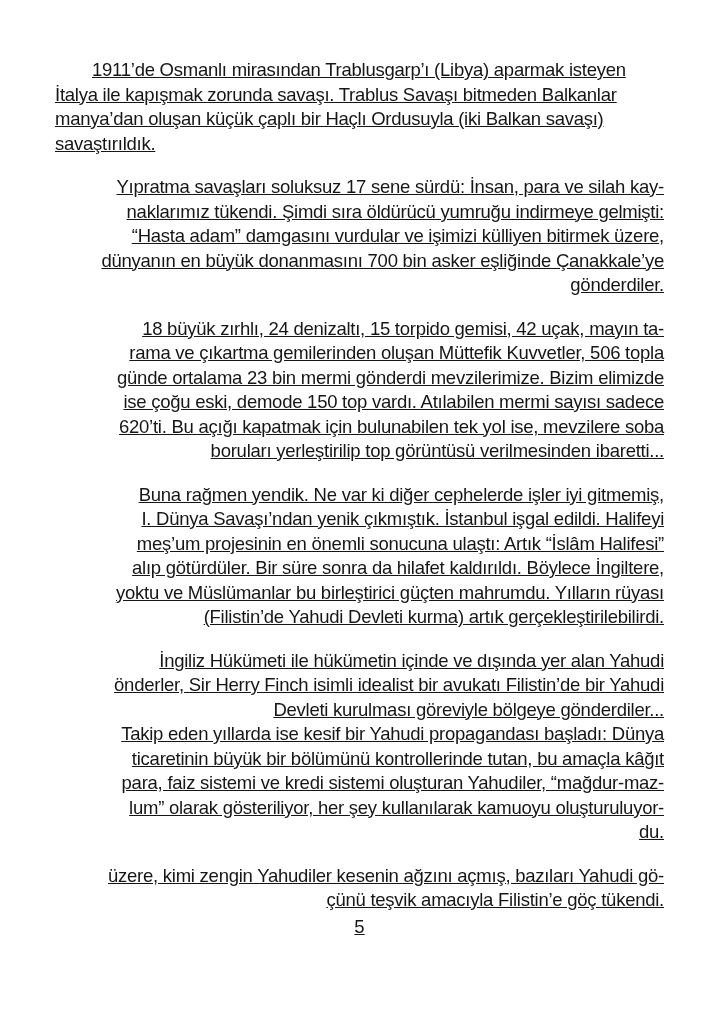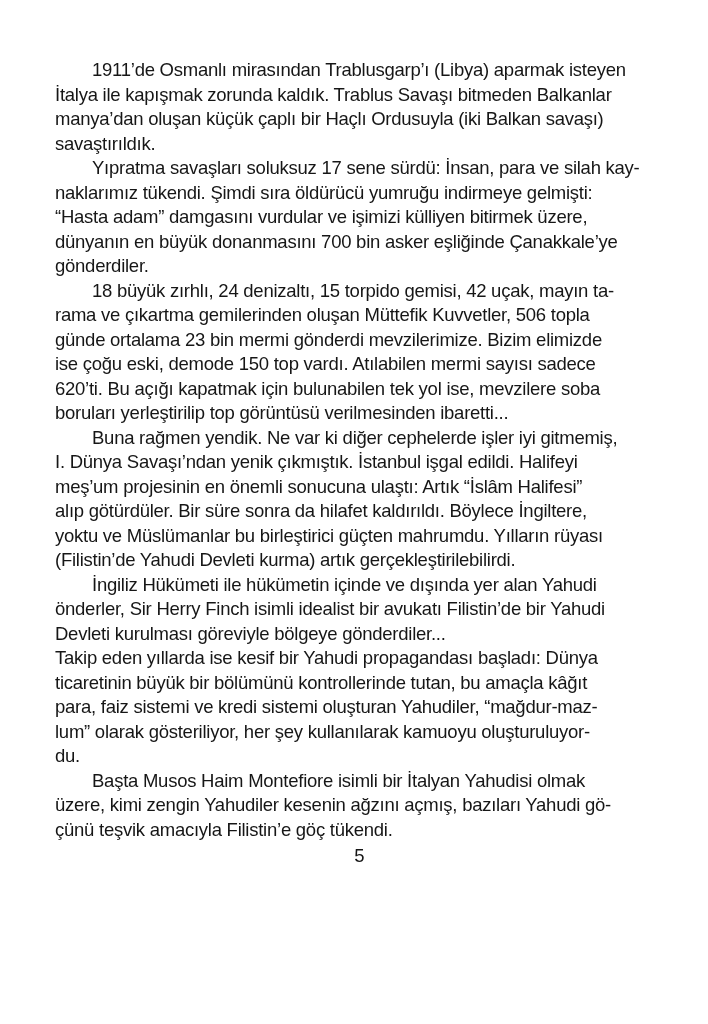--- a/index.html
+++ b/index.html
@@ -16,46 +16,49 @@
     box-sizing: border-box;
     width: 708px;
     height: 1024px;
     background: #ffffff;
     padding: 58px 44px 8px 55px;
     font-family: "Liberation Sans", sans-serif;
     font-size: 18.5px;
     line-height: 24.5px;
     letter-spacing: -0.25px;
     color: #161616;
+    text-decoration: underline;
   }
   .paragraph {
     margin: 0;
   }
   .paragraph + .paragraph {
+    margin-top: 19px;
+    text-align: right;
   }
   .line {
     white-space: nowrap;
   }
   .paragraph .line:first-child {
     padding-left: 37px;
   }
   .page-number {
     margin-top: 2px;
     text-align: center;
     letter-spacing: 0;
   }
 </style>
 </head>
 <body>
 
 <div class="page">
   <div id="text-body">
       <div class="paragraph">
         <div class="line">1911’de Osmanlı mirasından Trablusgarp’ı (Libya) aparmak isteyen</div>
-        <div class="line">İtalya ile kapışmak zorunda kaldık. Trablus Savaşı bitmeden Balkanlar</div>
+        <div class="line">İtalya ile kapışmak zorunda savaşı. Trablus Savaşı bitmeden Balkanlar</div>
         <div class="line">manya’dan oluşan küçük çaplı bir Haçlı Ordusuyla (iki Balkan savaşı)</div>
         <div class="line">savaştırıldık.</div>
       </div>
       <div class="paragraph">
         <div class="line">Yıpratma savaşları soluksuz 17 sene sürdü: İnsan, para ve silah kay-</div>
         <div class="line">naklarımız tükendi. Şimdi sıra öldürücü yumruğu indirmeye gelmişti:</div>
         <div class="line">“Hasta adam” damgasını vurdular ve işimizi külliyen bitirmek üzere,</div>
         <div class="line">dünyanın en büyük donanmasını 700 bin asker eşliğinde Çanakkale’ye</div>
         <div class="line">gönderdiler.</div>
       </div>
@@ -79,19 +82,18 @@
         <div class="line">İngiliz Hükümeti ile hükümetin içinde ve dışında yer alan Yahudi</div>
         <div class="line">önderler, Sir Herry Finch isimli idealist bir avukatı Filistin’de bir Yahudi</div>
         <div class="line">Devleti kurulması göreviyle bölgeye gönderdiler...</div>
         <div class="line">Takip eden yıllarda ise kesif bir Yahudi propagandası başladı: Dünya</div>
         <div class="line">ticaretinin büyük bir bölümünü kontrollerinde tutan, bu amaçla kâğıt</div>
         <div class="line">para, faiz sistemi ve kredi sistemi oluşturan Yahudiler, “mağdur-maz-</div>
         <div class="line">lum” olarak gösteriliyor, her şey kullanılarak kamuoyu oluşturuluyor-</div>
         <div class="line">du.</div>
       </div>
       <div class="paragraph">
-        <div class="line">Başta Musos Haim Montefiore isimli bir İtalyan Yahudisi olmak</div>
         <div class="line">üzere, kimi zengin Yahudiler kesenin ağzını açmış, bazıları Yahudi gö-</div>
         <div class="line">çünü teşvik amacıyla Filistin’e göç tükendi.</div>
       </div>
     </div>
   <div class="page-number">5</div>
 </div>
 
 </body></html>

